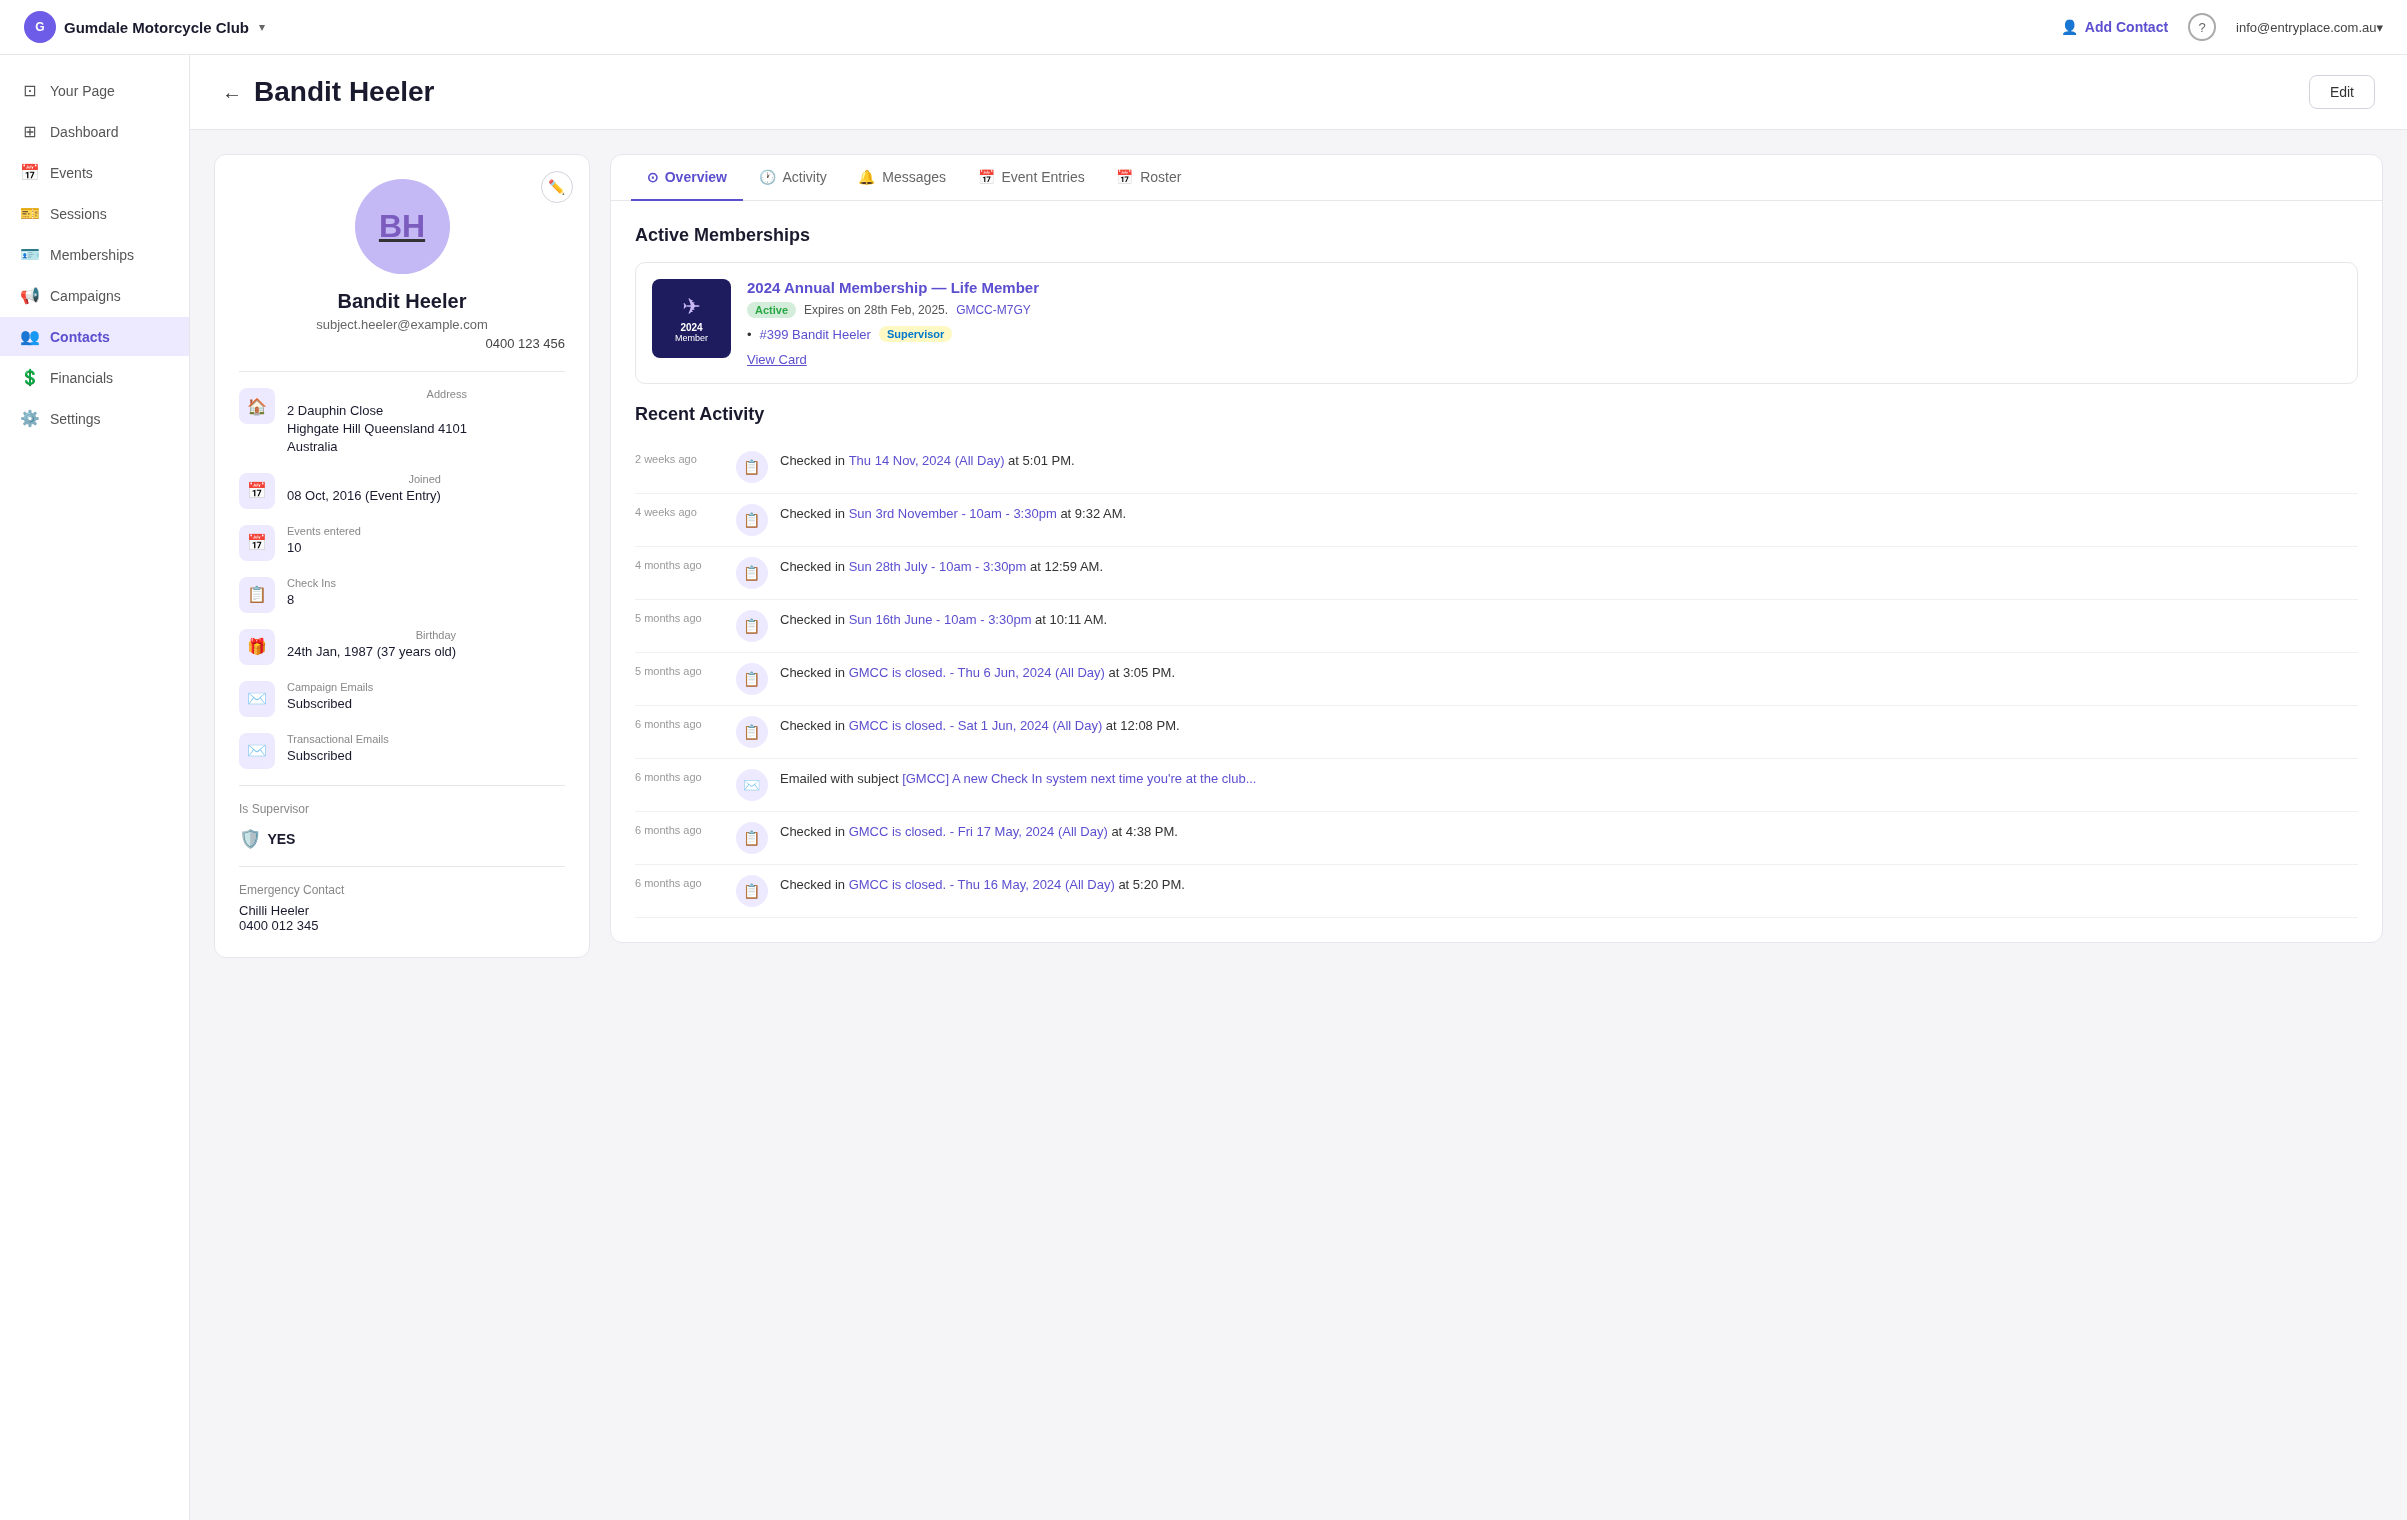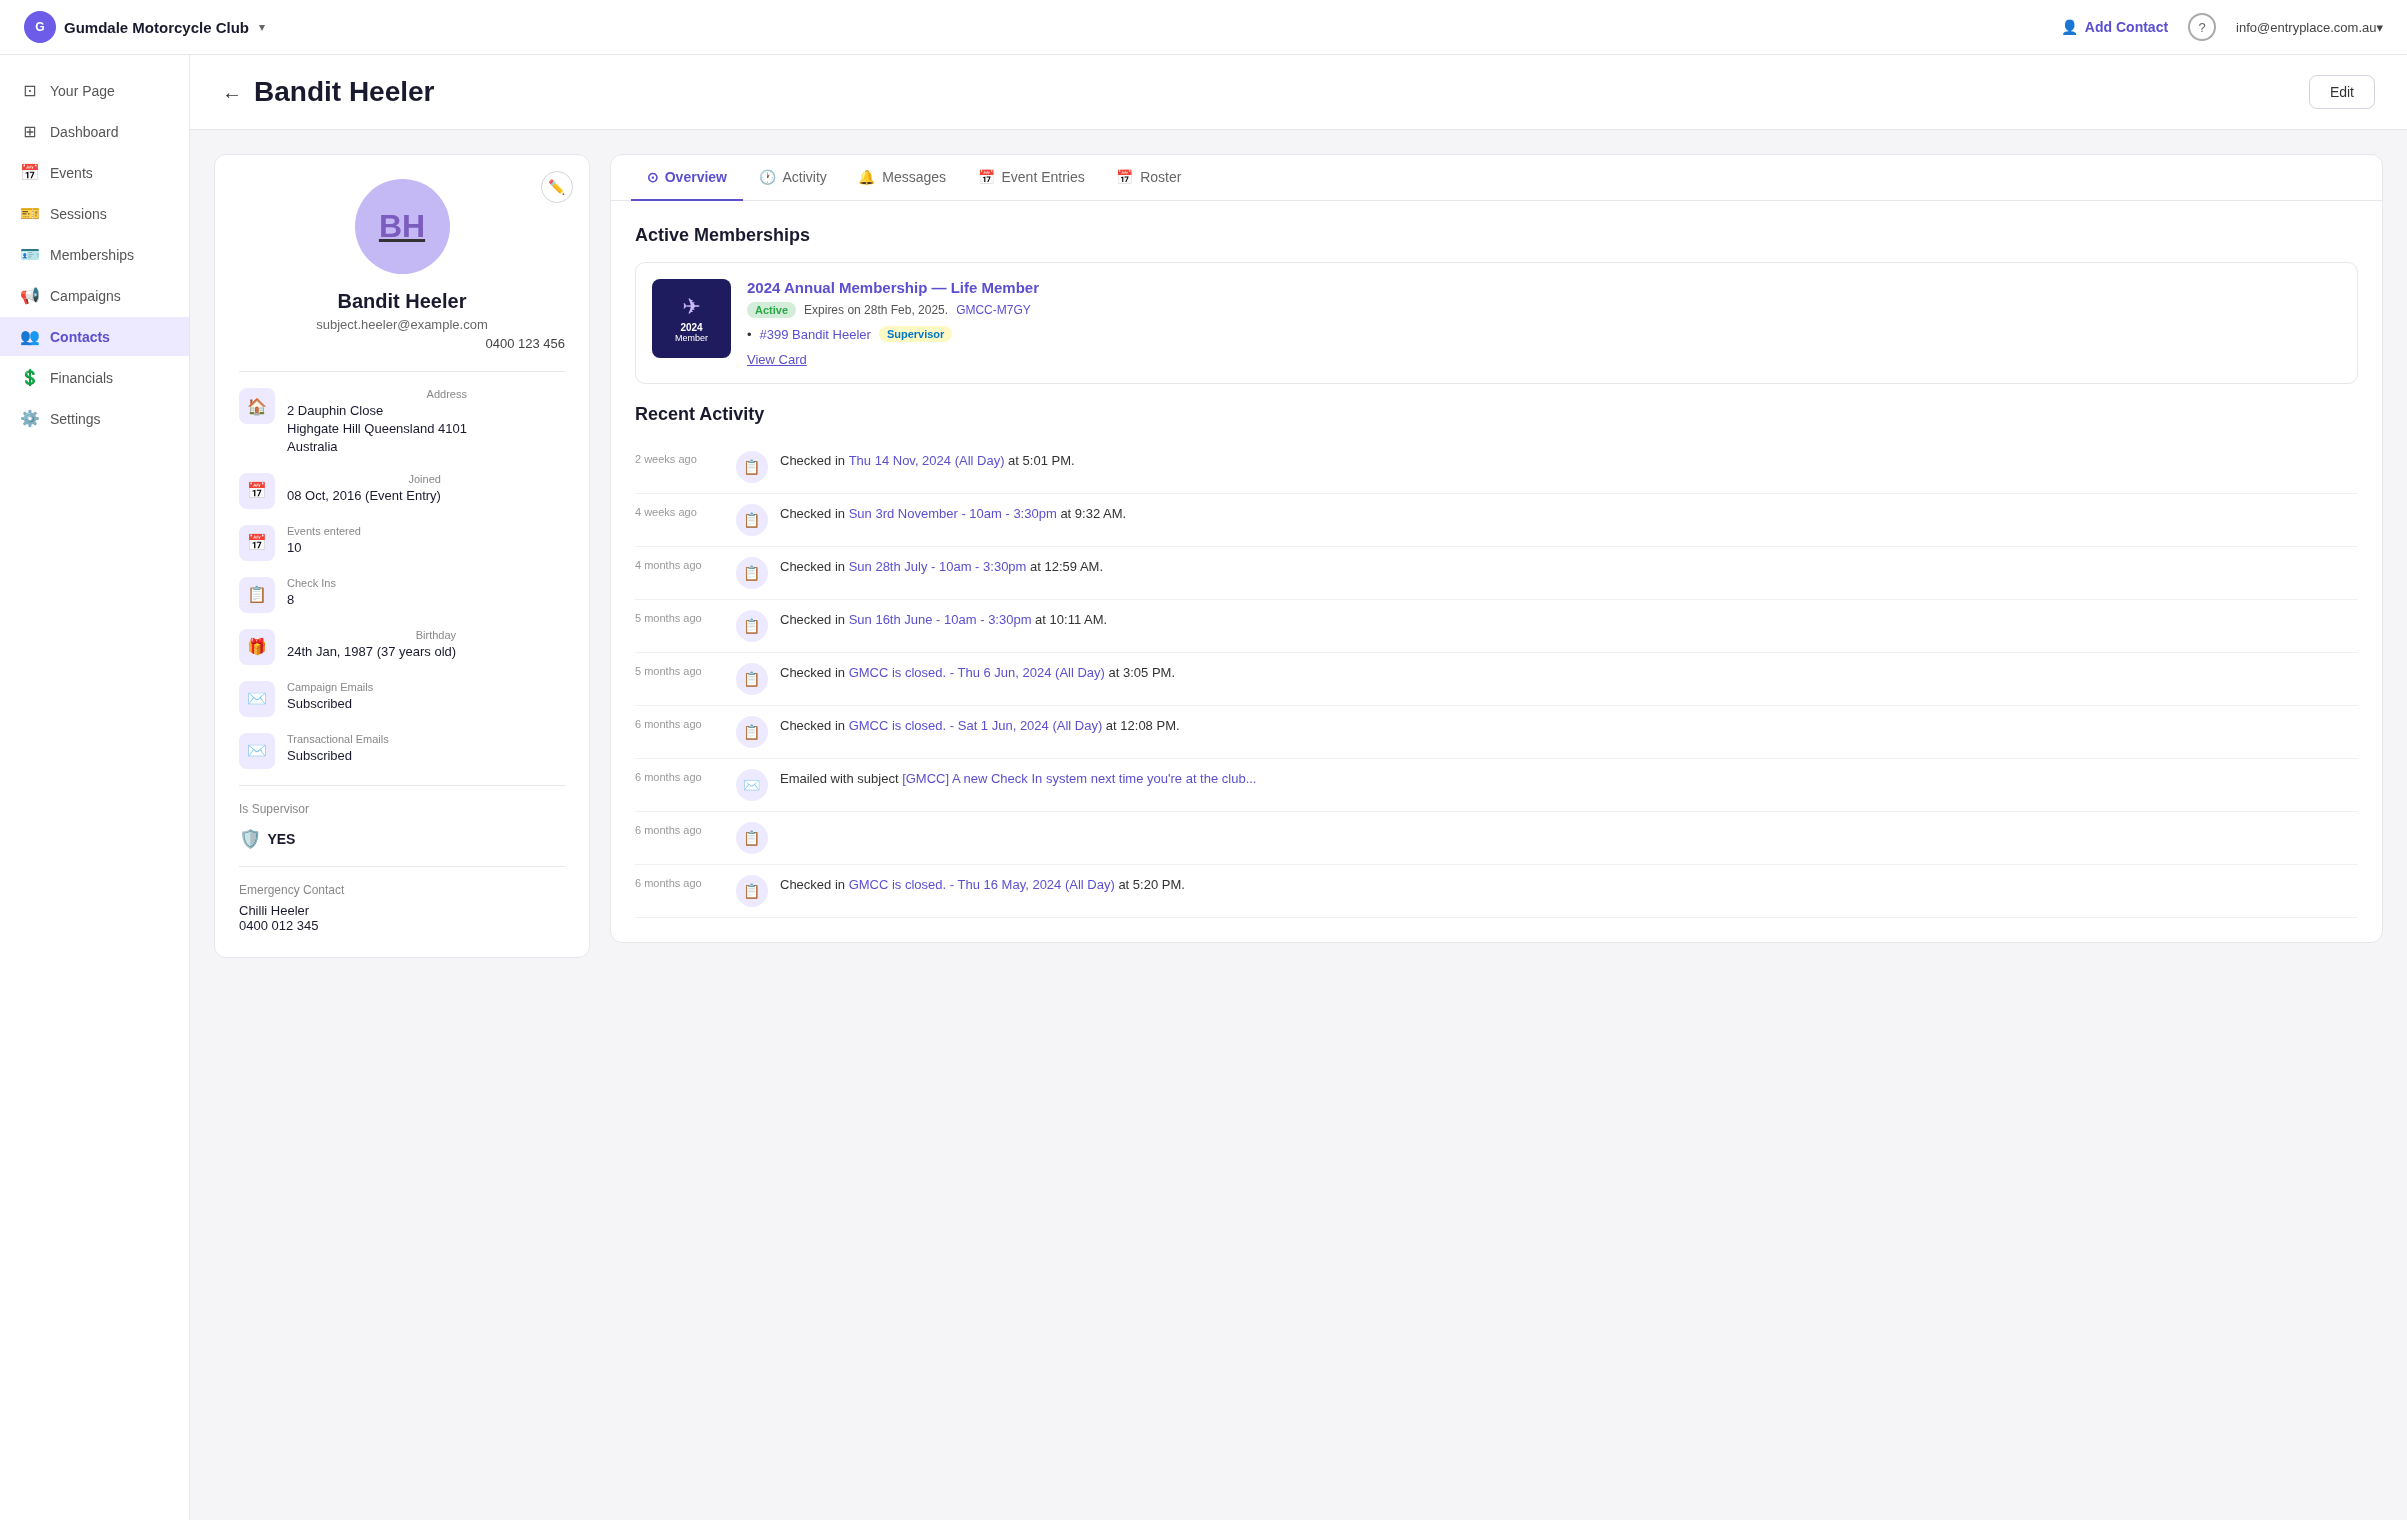--- a/index.html
+++ b/index.html
@@ -381,20 +381,21 @@
                 <div class="activity-text">Checked in <a class="activity-link" style="cursor: pointer;">GMCC is closed. - Sat 1 Jun, 2024 (All Day)</a> at 12:08 PM.</div>
               </div>
               <div class="activity-row">
                 <div class="activity-time">6 months ago</div>
                 <div class="activity-icon-wrap">✉️</div>
                 <div class="activity-text">Emailed with subject <a class="activity-link" style="cursor: pointer;">[GMCC] A new Check In system next time you're at the club...</a></div>
               </div>
               <div class="activity-row">
                 <div class="activity-time">6 months ago</div>
                 <div class="activity-icon-wrap">📋</div>
+                <div class="activity-text">Checked in <a class="activity-link" style="cursor: pointer;">GMCC is closed. - Fri 17 May, 2024 (All Day)</a> at 4:38 PM.</div>
               </div>
               <div class="activity-row">
                 <div class="activity-time">6 months ago</div>
                 <div class="activity-icon-wrap">📋</div>
                 <div class="activity-text">Checked in <a class="activity-link" style="cursor: pointer;">GMCC is closed. - Thu 16 May, 2024 (All Day)</a> at 5:20 PM.</div>
               </div>
             </div>
         </div>
       </div>
     </div>

